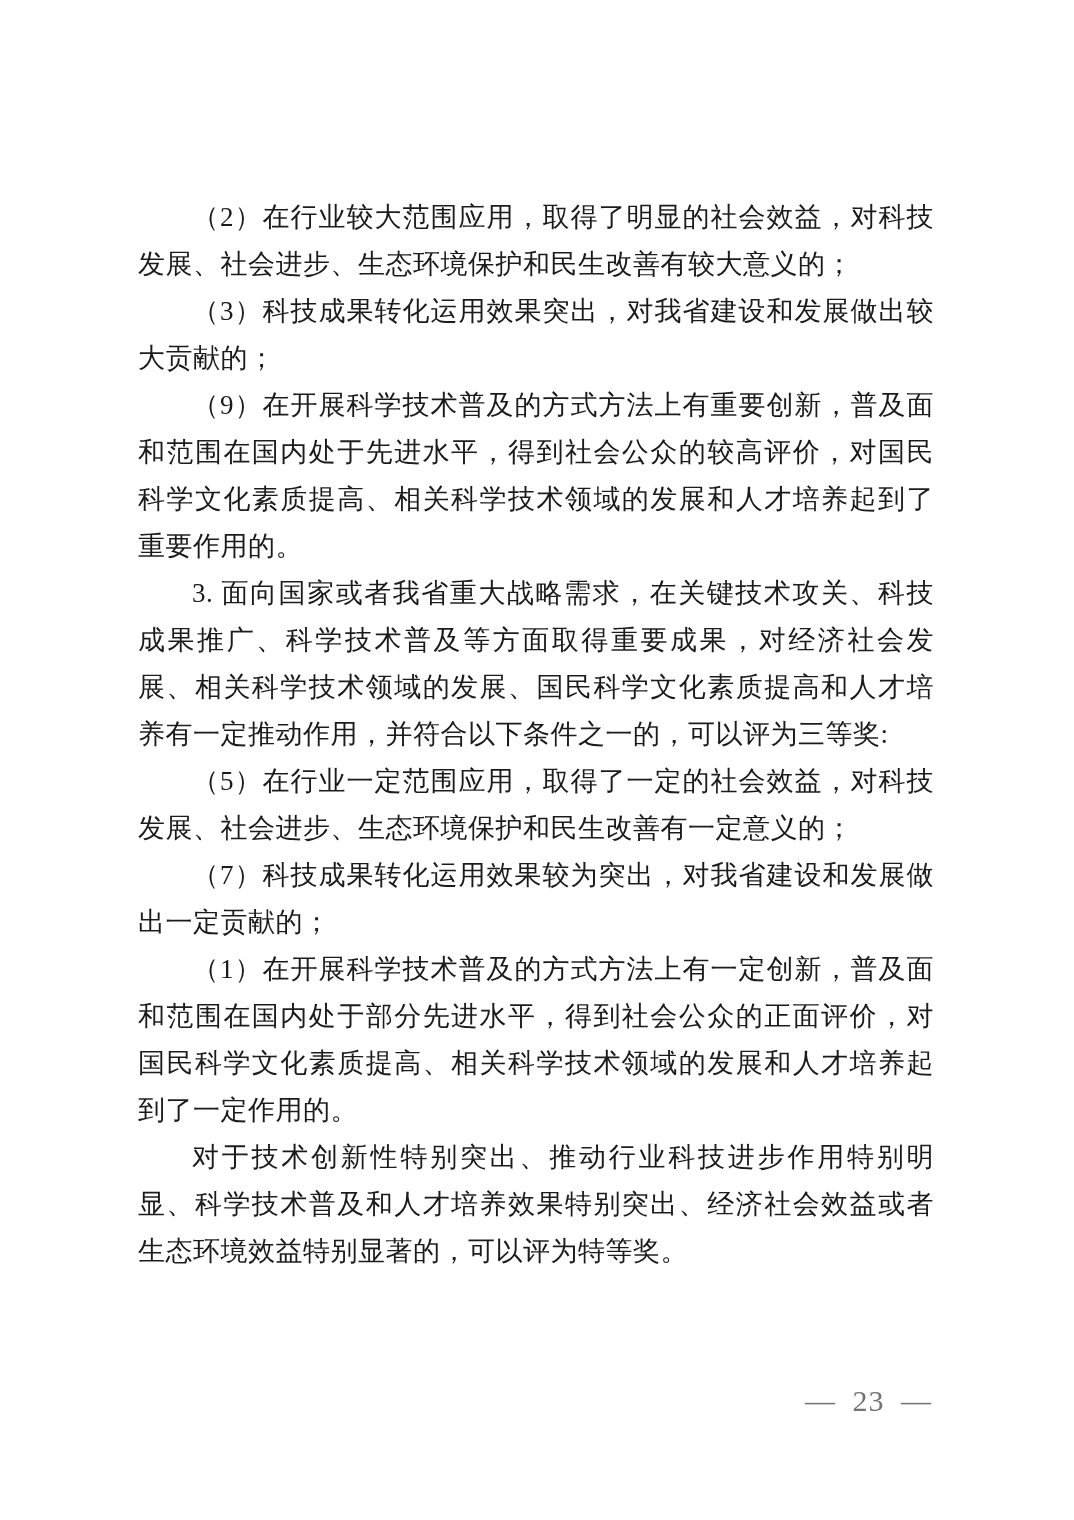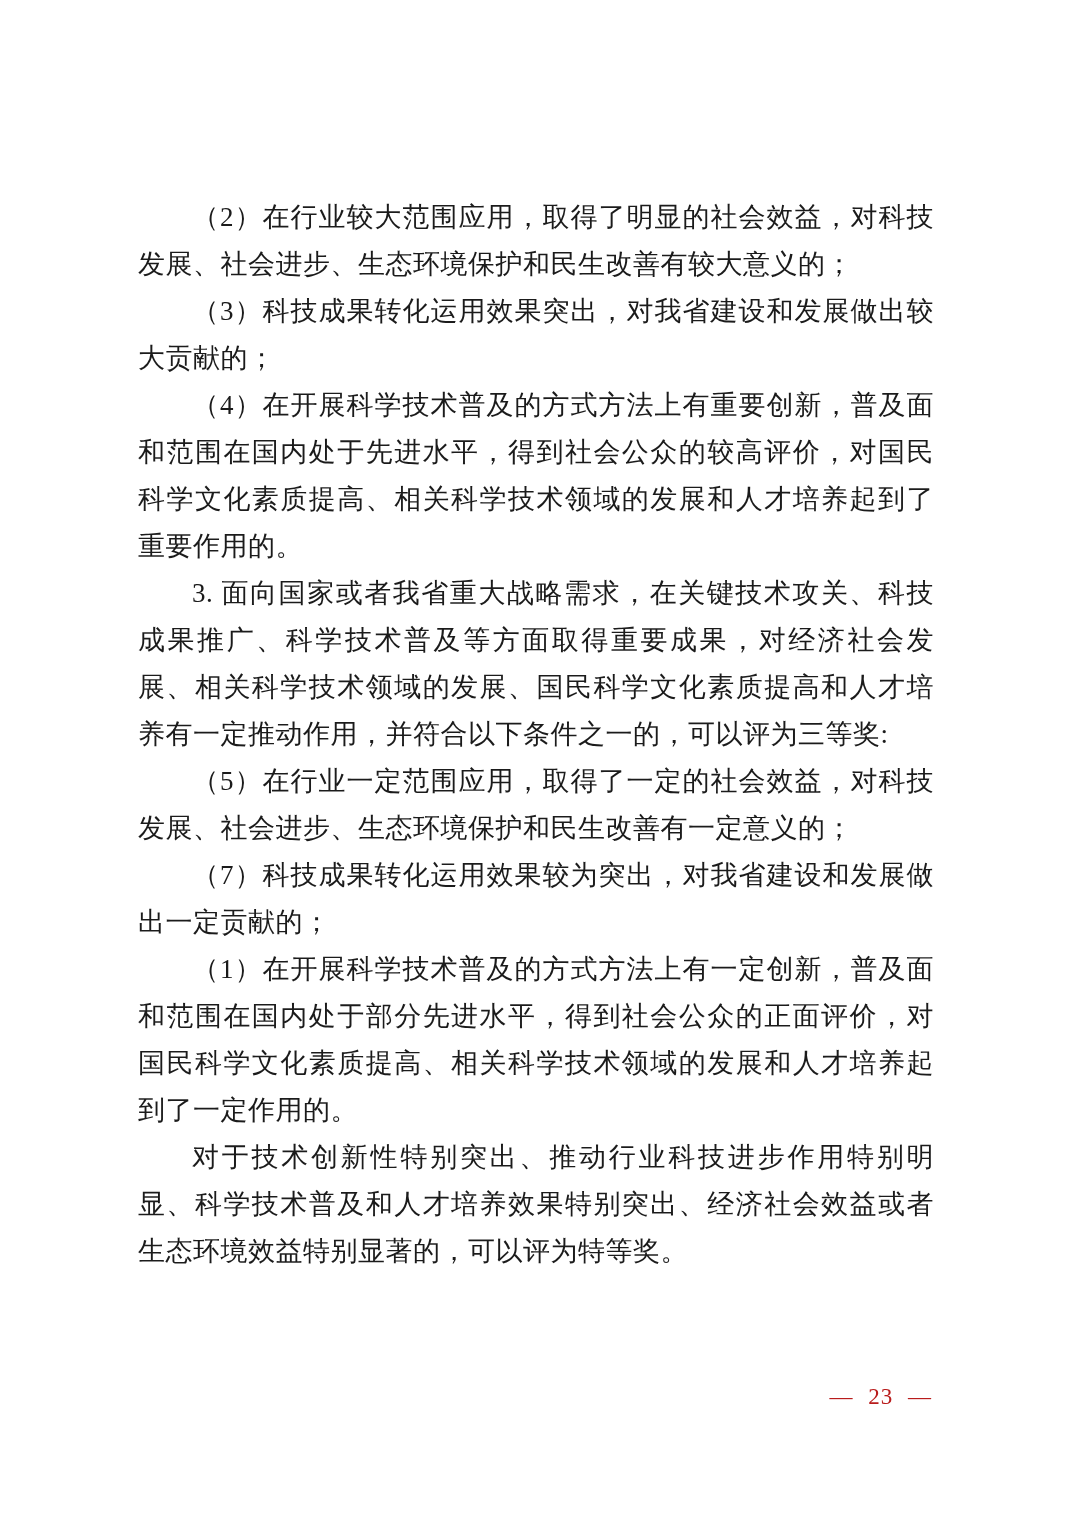--- a/index.html
+++ b/index.html
@@ -23,34 +23,34 @@
     font-size: 27px;
     line-height: 47px;
     text-align: justify;
     text-indent: 2em;
     letter-spacing: 0.5px;
   }
   .footer {
     position: absolute;
     top: 1384px;
     right: 142px;
-    font-size: 23px;
+    font-size: 30px;
     letter-spacing: 1px;
     word-spacing: 8px;
-    color: #b91c1c;
+    color: #737373;
   }
 </style>
 </head>
 <body>
 
 <div class="page">
   <main class="doc-body">
     <p class="para">（2）在行业较大范围应用，取得了明显的社会效益，对科技发展、社会进步、生态环境保护和民生改善有较大意义的；</p>
     <p class="para">（3）科技成果转化运用效果突出，对我省建设和发展做出较大贡献的；</p>
-    <p class="para">（4）在开展科学技术普及的方式方法上有重要创新，普及面和范围在国内处于先进水平，得到社会公众的较高评价，对国民科学文化素质提高、相关科学技术领域的发展和人才培养起到了重要作用的。</p>
+    <p class="para">（9）在开展科学技术普及的方式方法上有重要创新，普及面和范围在国内处于先进水平，得到社会公众的较高评价，对国民科学文化素质提高、相关科学技术领域的发展和人才培养起到了重要作用的。</p>
     <p class="para">3. 面向国家或者我省重大战略需求，在关键技术攻关、科技成果推广、科学技术普及等方面取得重要成果，对经济社会发展、相关科学技术领域的发展、国民科学文化素质提高和人才培养有一定推动作用，并符合以下条件之一的，可以评为三等奖:</p>
     <p class="para">（5）在行业一定范围应用，取得了一定的社会效益，对科技发展、社会进步、生态环境保护和民生改善有一定意义的；</p>
     <p class="para">（7）科技成果转化运用效果较为突出，对我省建设和发展做出一定贡献的；</p>
     <p class="para">（1）在开展科学技术普及的方式方法上有一定创新，普及面和范围在国内处于部分先进水平，得到社会公众的正面评价，对国民科学文化素质提高、相关科学技术领域的发展和人才培养起到了一定作用的。</p>
     <p class="para">对于技术创新性特别突出、推动行业科技进步作用特别明显、科学技术普及和人才培养效果特别突出、经济社会效益或者生态环境效益特别显著的，可以评为特等奖。</p>
   </main>
   <div class="footer">— 23 —</div>
 </div>
 
 </body></html>

